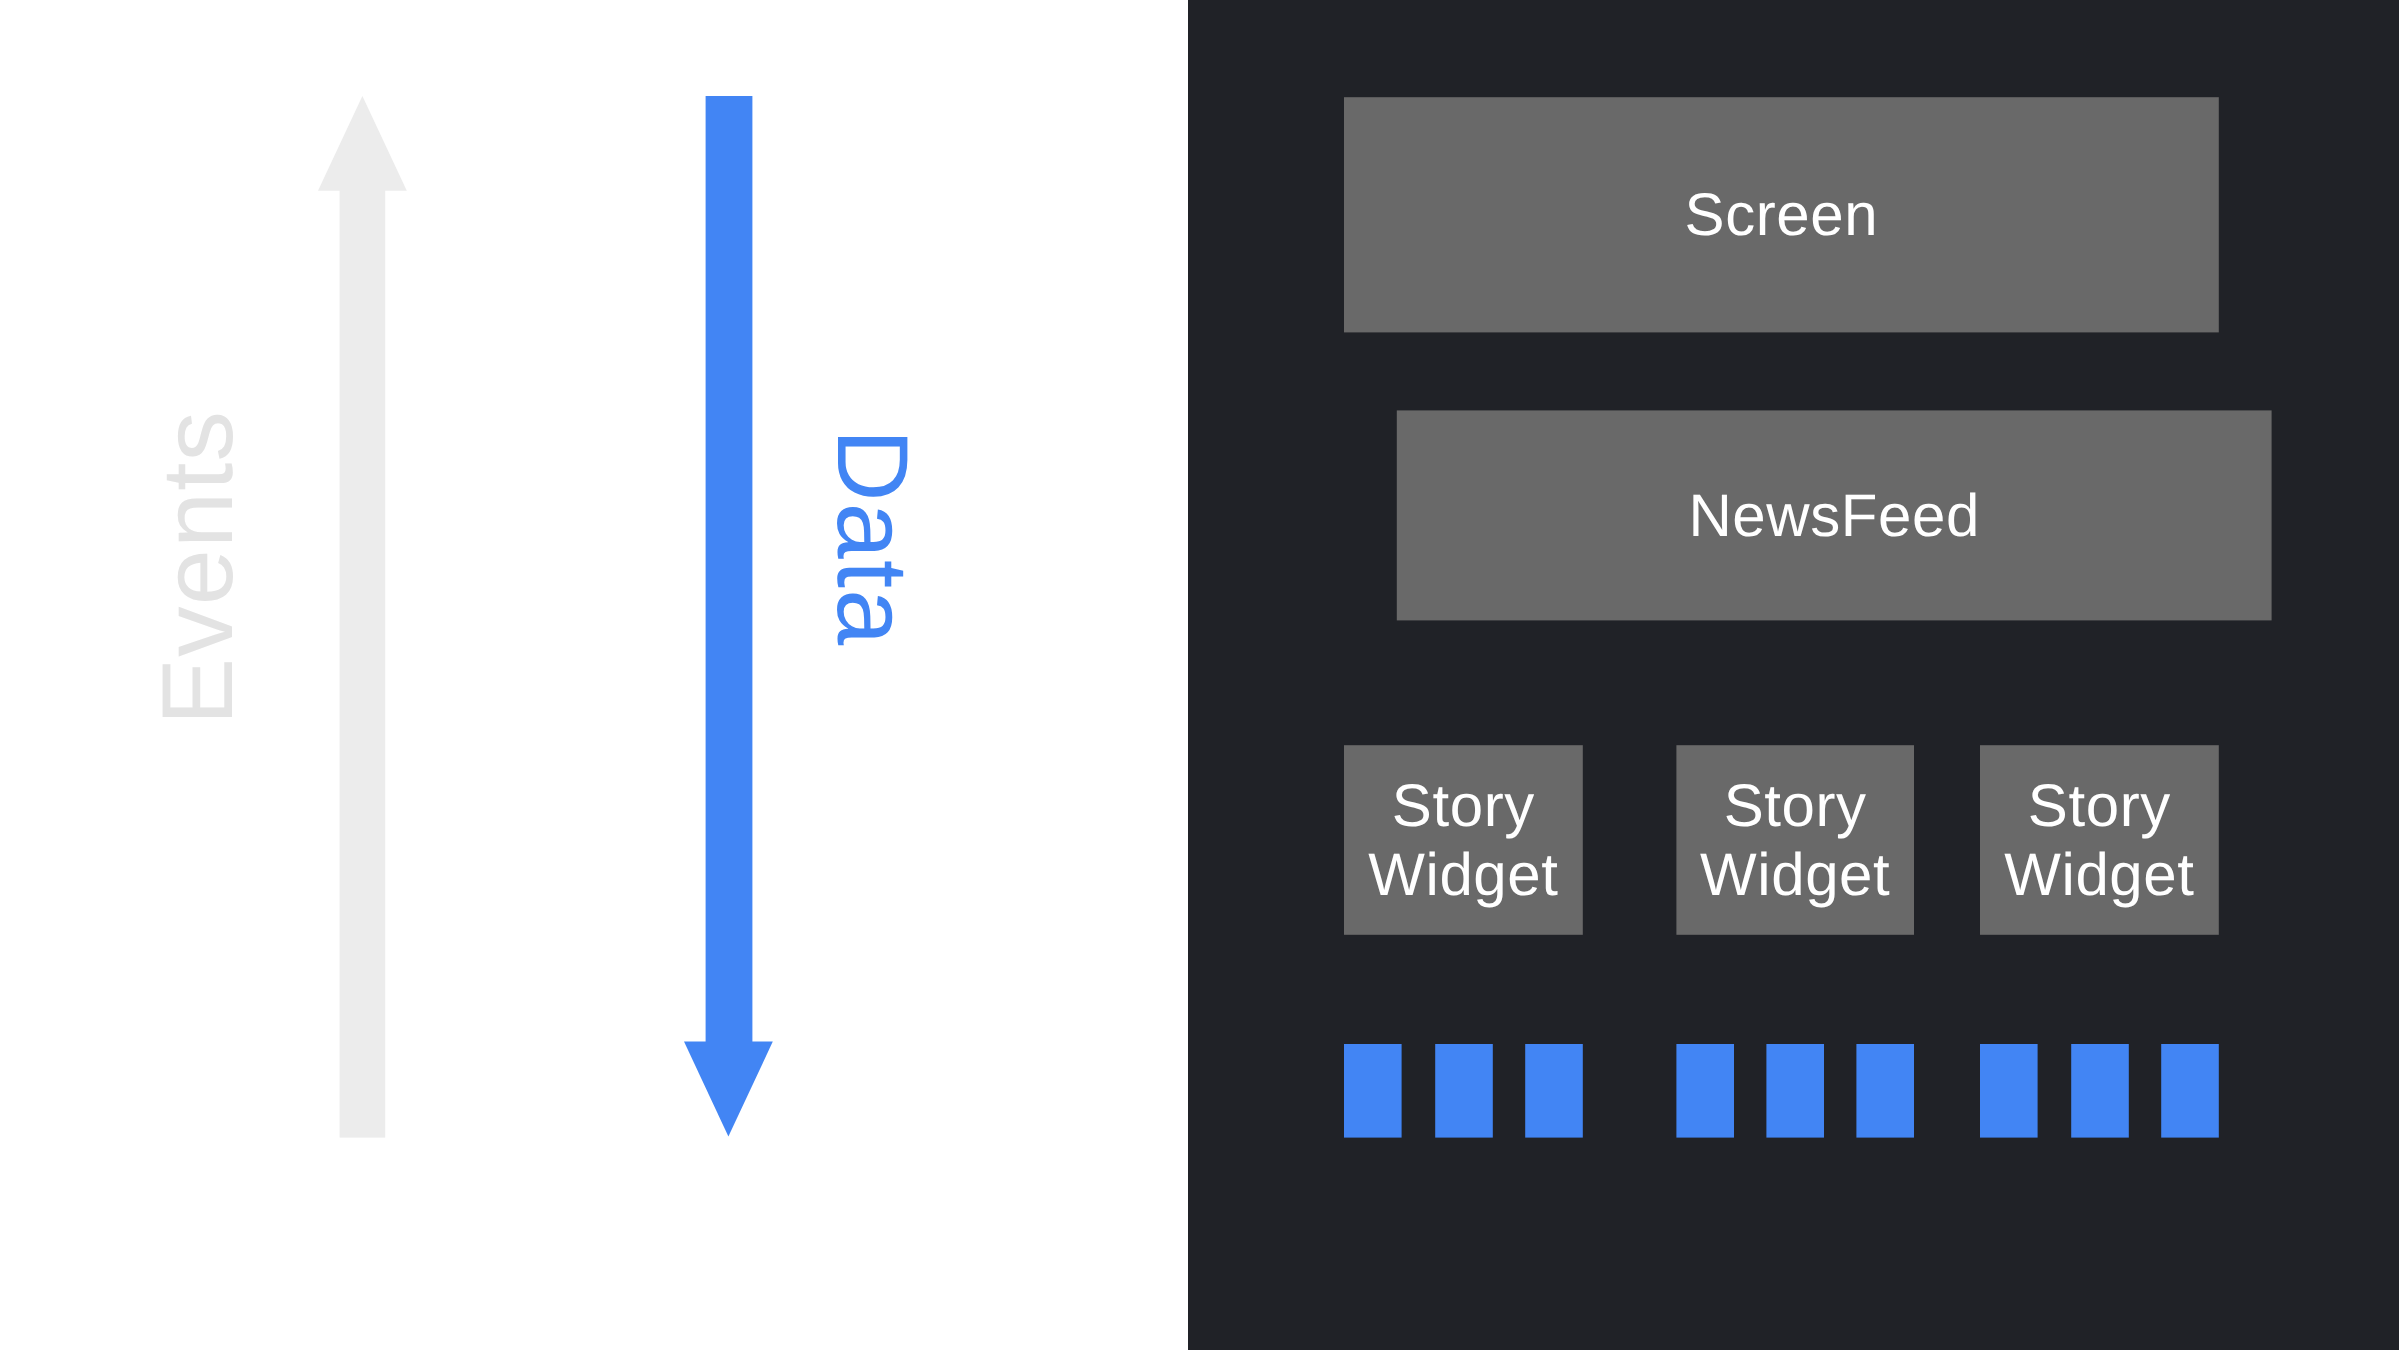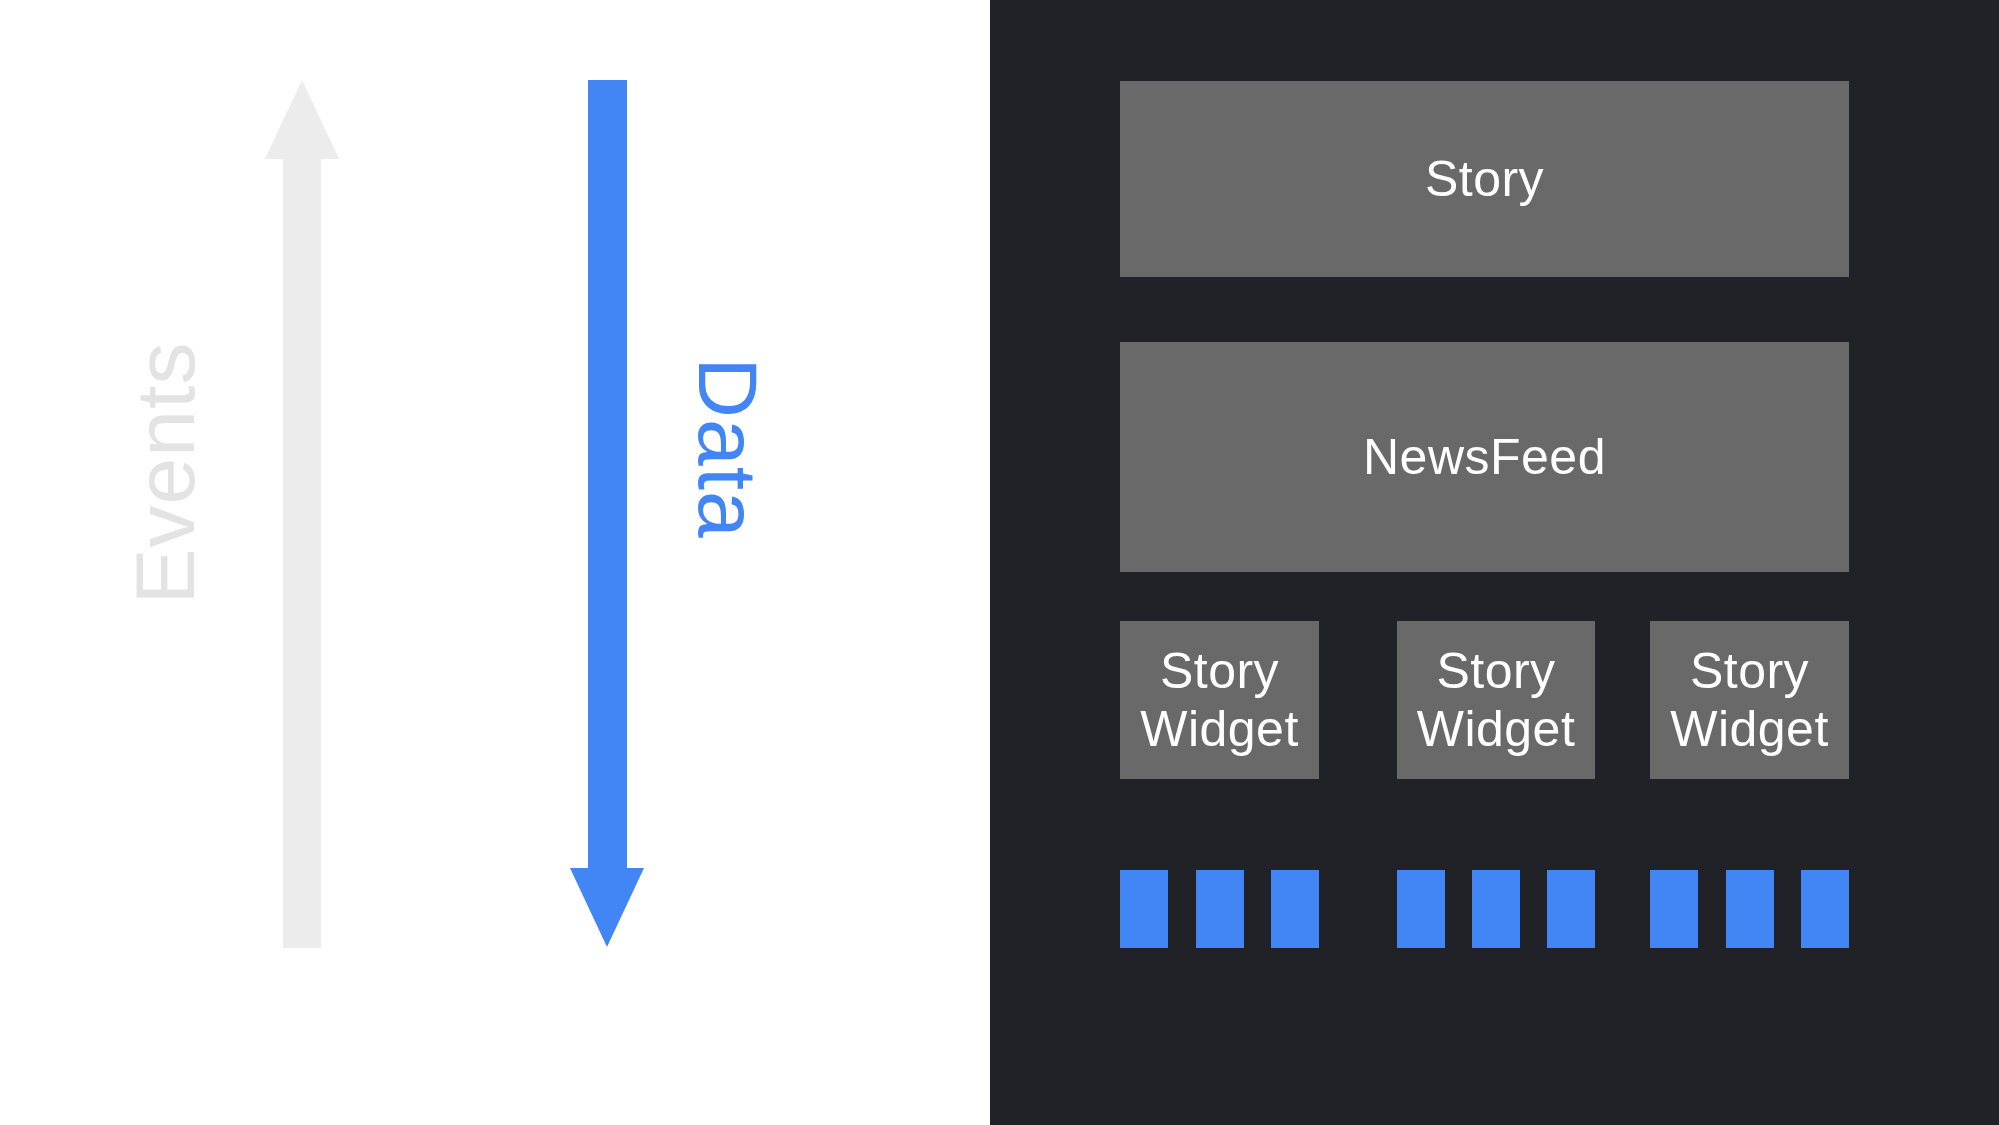--- a/index.html
+++ b/index.html
@@ -28,21 +28,21 @@
   .gray-box{
     position:absolute;
     background:var(--box-gray);
     color:var(--label-white);
     display:flex;align-items:center;justify-content:center;
     text-align:center;
     font-size:50px;line-height:58px;
     letter-spacing:0.5px;
   }
   .screen-box{left:1120px;top:81px;width:729px;height:196px;}
-  .newsfeed-box{left:1120px;top:342px;width:729px;height:230px;}
+  .newsfeed-box{left:1164px;top:342px;width:729px;height:175px;}
   .story-box{top:621px;height:158px;}
   .story-1{left:1120px;width:199px;}
   .story-2{left:1397px;width:198px;}
   .story-3{left:1650px;width:199px;}
   .tile-row{
     position:absolute;top:870px;height:78px;
     display:flex;justify-content:space-between;align-items:stretch;
   }
   .tiles-1{left:1120px;width:199px;}
   .tiles-2{left:1397px;width:198px;}
@@ -96,21 +96,21 @@
     <div class="flow-label events-label">Events</div>
 
     <div class="arrow-shaft-down"></div>
     <div class="arrow-head-down"></div>
     <div class="flow-label data-label">Data</div>
   </section>
 
   <section>
     <div class="dark-panel"></div>
 
-    <div class="gray-box screen-box">Story</div>
+    <div class="gray-box screen-box">Screen</div>
 
     <div class="gray-box newsfeed-box">NewsFeed</div>
 
     <div class="gray-box story-box story-1">Story Widget</div>
     <div class="gray-box story-box story-2">Story Widget</div>
     <div class="gray-box story-box story-3">Story Widget</div>
 
     <div class="tile-row tiles-1">
         <div class="tile"></div>
         <div class="tile"></div>

